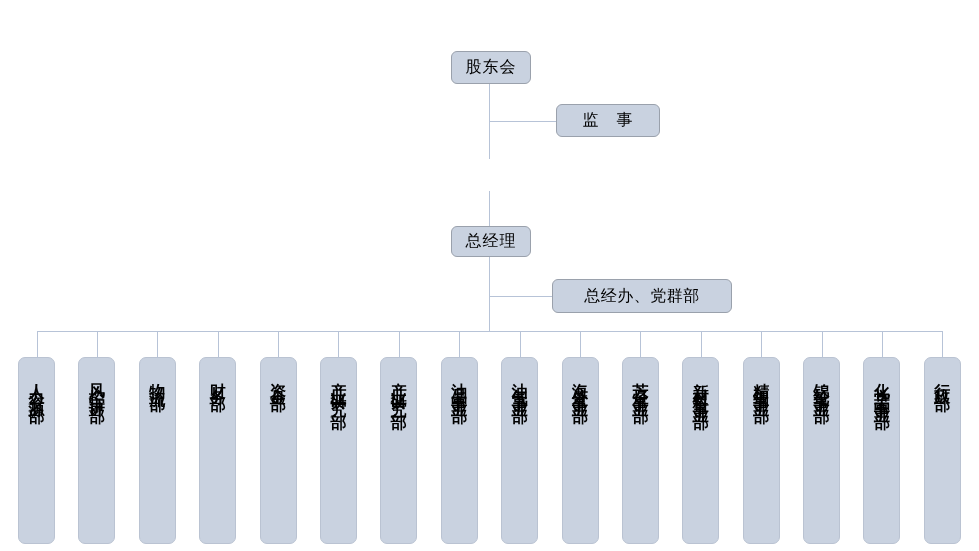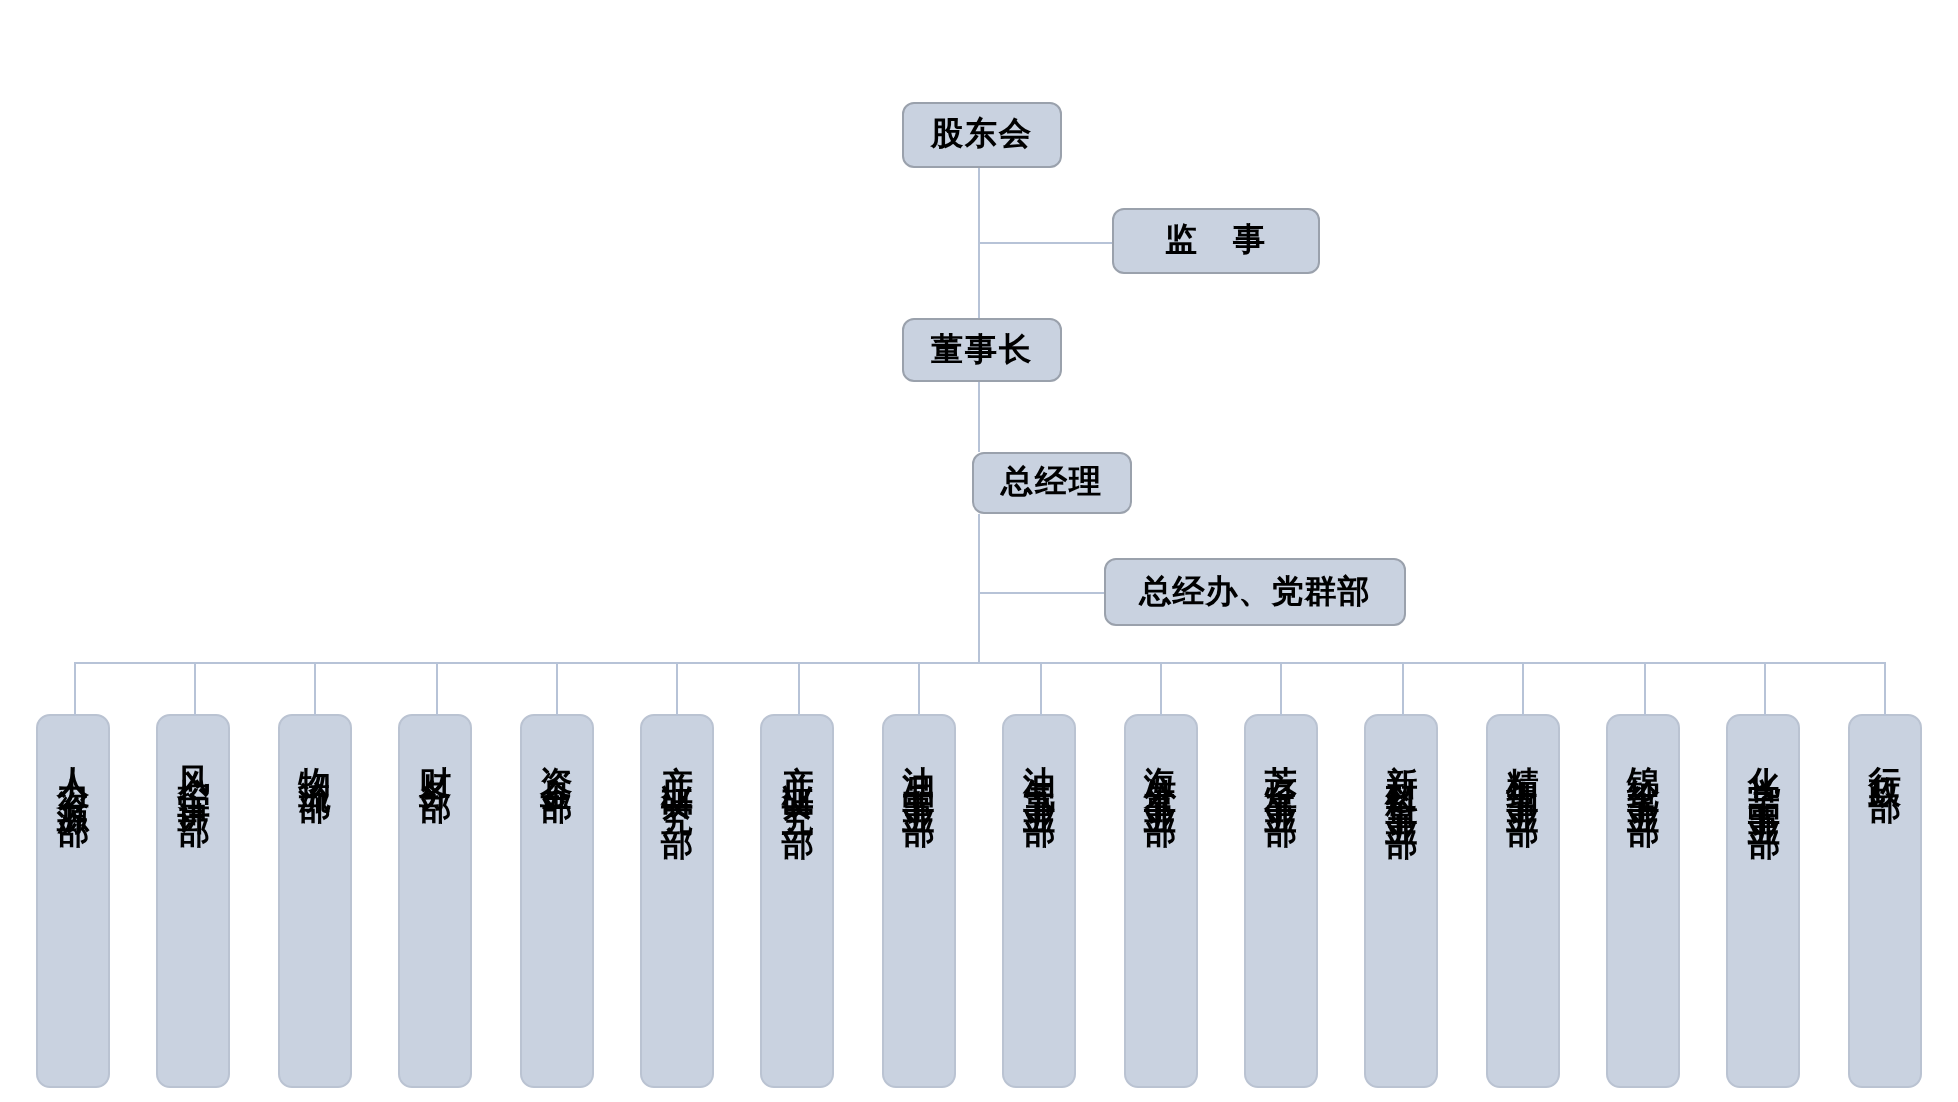--- a/index.html
+++ b/index.html
@@ -19,30 +19,30 @@
   .node {
     position: absolute;
     box-sizing: border-box;
     background: #c9d2e0;
     border: 1px solid #9aa1ac;
     border-radius: 6px;
     display: flex;
     align-items: center;
     justify-content: center;
     font-size: 16px;
-    font-weight: bold;
+    font-weight: normal;
     color: #000000;
     letter-spacing: 1px;
     white-space: nowrap;
   }
   #node-shareholders { left: 451px; top: 51px;  width: 80px;  height: 33px; }
   #node-supervisor   { left: 556px; top: 104px; width: 104px;  height: 33px; }
   #node-chairman     { left: 451px; top: 159px; width: 80px;  height: 32px; }
-  #node-gm           { left: 451px; top: 226px; width: 80px;  height: 31px; margin-left: 35px; }
-  #node-gm-office    { left: 552px; top: 279px; width: 151px; height: 34px; letter-spacing: 0.5px; text-align: right; }
+  #node-gm           { left: 451px; top: 226px; width: 80px;  height: 31px; }
+  #node-gm-office    { left: 552px; top: 279px; width: 180px; height: 34px; letter-spacing: 0.5px; text-align: right; }
 
   
   .line {
     position: absolute;
     background: #b7c3d7;
   }
   #conn-shareholders-chairman { left: 489px; top: 84px;  width: 1px;   height: 75px; }
   #conn-supervisor-branch     { left: 489px; top: 121px; width: 67px;  height: 1px;  }
   #conn-chairman-gm           { left: 489px; top: 191px; width: 1px;   height: 35px; }
   #conn-gm-bus                { left: 489px; top: 257px; width: 1px;   height: 74px; }
@@ -99,21 +99,20 @@
 
   <div class="line" id="conn-shareholders-chairman"></div>
   <div class="line" id="conn-supervisor-branch"></div>
   <div class="line" id="conn-chairman-gm"></div>
   <div class="line" id="conn-gm-bus"></div>
   <div class="line" id="conn-gm-office-branch"></div>
   <div class="line" id="conn-dept-bus"></div>
 
   <div class="node" id="node-shareholders">股东会</div>
   <div class="node" id="node-supervisor">监　事</div>
-  <div class="node" id="node-chairman">董事长</div>
   <div class="node" id="node-gm">总经理</div>
   <div class="node" id="node-gm-office">总经办、党群部</div>
 
   <div class="dept-row">
     <div class="dept">
         <span class="vlabel">人力资源部</span>
       </div>
     <div class="dept">
         <span class="vlabel">风控审计部</span>
       </div>

